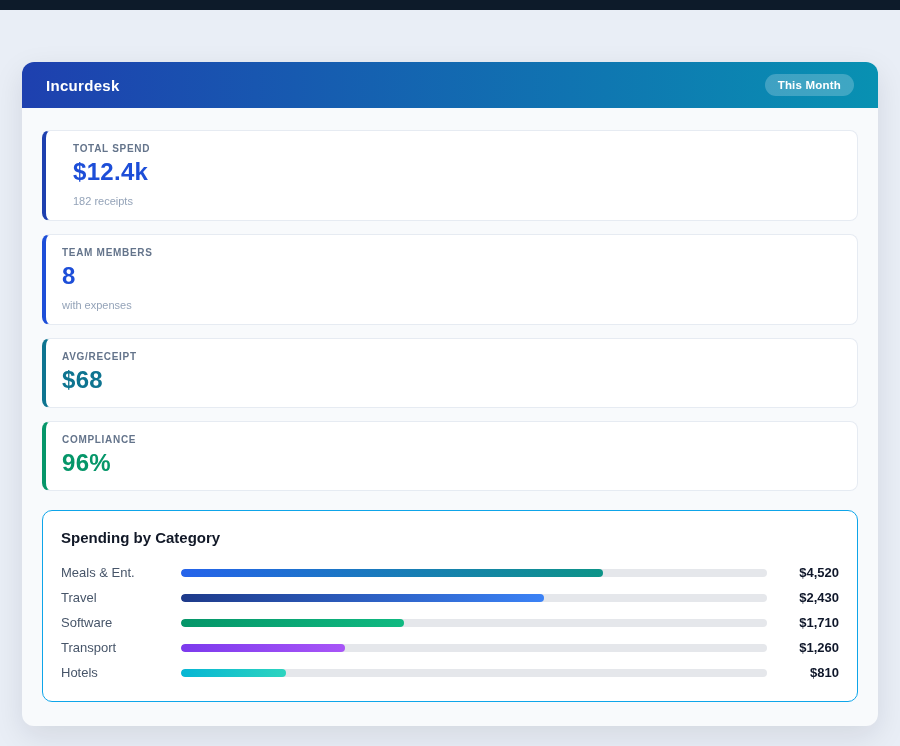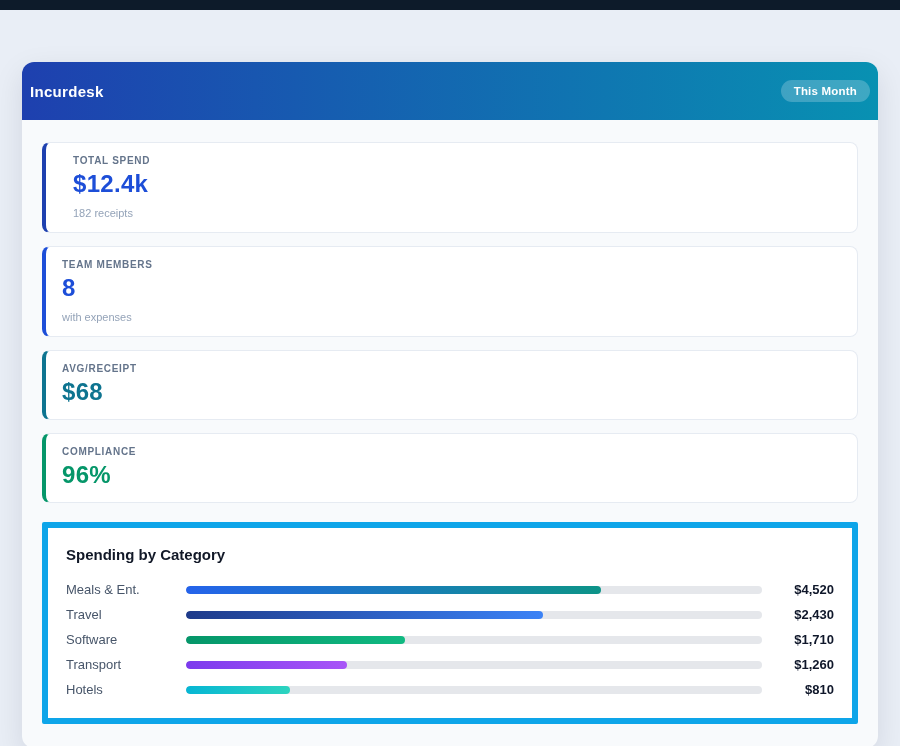--- a/index.html
+++ b/index.html
@@ -15,25 +15,25 @@
   }
   .app-card {
     width: 856px;
     margin: 52px auto 0 auto;
     background: #f8fafc;
     border-radius: 12px;
     box-shadow: 0 10px 30px rgba(15,23,42,.10);
     overflow: hidden;
   }
   .app-header {
-    height: 58px;
+    height: 46px;
     display: flex;
     align-items: center;
     justify-content: space-between;
-    padding: 0 8px;
+    padding: 0 24px;
   }
   .app-title {
     color: #ffffff;
     font-size: 15px;
     font-weight: bold;
     letter-spacing: 0.3px;
   }
   .period-pill {
     background: rgba(255,255,255,0.22);
     color: #ffffff;
@@ -69,22 +69,22 @@
     margin-top: 4px;
     letter-spacing: 0.3px;
   }
   .stat-sub {
     font-size: 11px;
     color: #94a3b8;
     margin-top: 9px;
   }
   .spend-card {
     background: #ffffff;
-    border: 6px solid #0ea5e9;
-    border-radius: 2px;
+    border: 1px solid #0ea5e9;
+    border-radius: 10px;
     padding: 18px 18px 16px 18px;
     margin-top: 19px;
   }
   .spend-title {
     font-size: 15px;
     font-weight: bold;
     color: #111827;
     margin-bottom: 14px;
   }
   .cat-row {

